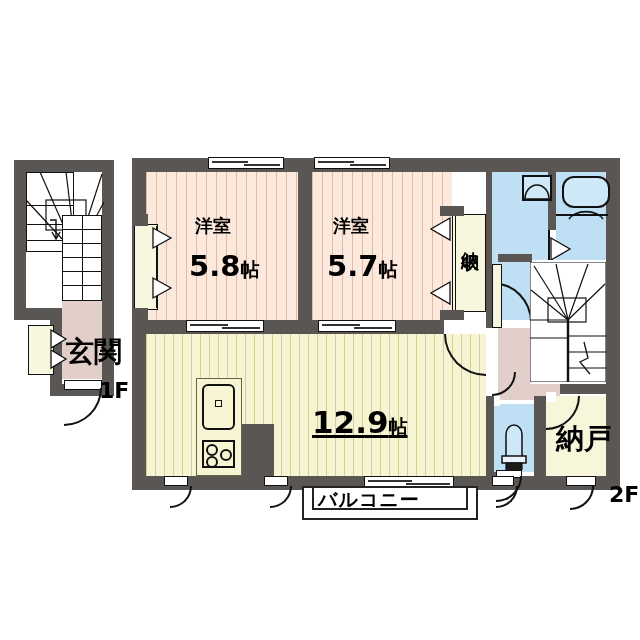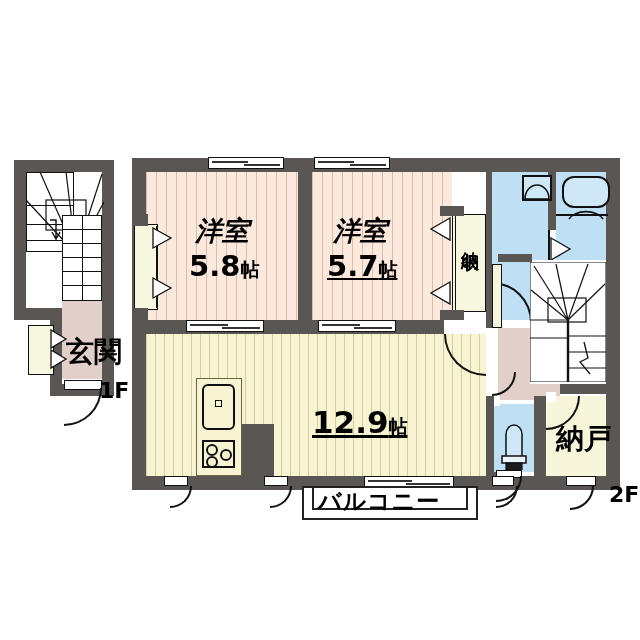--- a/index.html
+++ b/index.html
@@ -38,27 +38,27 @@
       rgba(0,0,0,0) 1px,
       rgba(0,0,0,0) 9px);
   }
 
   .ln{background:#111;}            
   .ln2{background:#333;}
 
   
   .lbl{position:absolute;color:#000;font-weight:700;letter-spacing:0px;
        white-space:nowrap;line-height:1;}
-  .lbl-room{font-size:27px;font-style:italic;}
+  .lbl-room{font-size:18px;}
   .lbl-size{font-size:29px;}
   .lbl-size .unit{font-size:19px;}
   .lbl-md{font-size:28px;}
   .lbl-vert{writing-mode:vertical-rl;font-size:18px;line-height:1.05;}
   .lbl-floor{font-size:22px;font-weight:700;}
-  .lbl-balc{font-size:23px;font-weight:700;letter-spacing:1px;}
+  .lbl-balc{font-size:19px;font-weight:700;letter-spacing:1px;}
 
   
   .fx{position:absolute;box-sizing:border-box;border:2px solid #111;}
   .fx-r{border-radius:12px;}
   .circ{position:absolute;border:2px solid #111;border-radius:50%;}
   .swing{position:absolute;box-sizing:border-box;border:2px solid #111;
          background:#fff;}
   .arcTR{border-radius:0 100% 0 0;border-width:2px 2px 0 0;}
   .arcBL{border-radius:0 0 0 100%;border-width:0 0 2px 2px;}
   .arcBR{border-radius:0 0 100% 0;border-width:0 2px 2px 0;}
@@ -138,21 +138,21 @@
   <div class="abs" style="left:151px;top:226px;width:22px;height:84px;">
     <svg width="22" height="84">
         <path d="M2 2 L20 12 L2 22 Z M2 52 L20 62 L2 72 Z" fill="#fff" stroke="#111" stroke-width="1.3"></path>
       </svg>
   </div>
   <div class="abs wall" style="left:132px;top:214px;width:16px;height:12px;"></div>
   <div class="abs wall" style="left:132px;top:308px;width:16px;height:14px;"></div>
 
   <div class="abs f-tatami stripe-pink" style="left:312px;top:172px;width:140px;height:148px;"></div>
   <span class="lbl lbl-room" style="left:333px;top:217px;">洋室</span>
-  <span class="lbl lbl-size" style="left:327px;top:252px;text-decoration:underline;">
+  <span class="lbl lbl-size" style="left:327px;top:252px;">
     <span>5.7</span><span class="unit">帖</span>
   </span>
 
   <div class="abs wall" style="left:298px;top:158px;width:14px;height:162px;"></div>
 
   <div class="abs wall" style="left:452px;top:206px;width:12px;height:116px;"></div>
   <div class="abs f-closet" style="left:452px;top:214px;width:34px;height:98px;border:1px solid #111;box-sizing:border-box;"></div>
   <div class="abs ln" style="left:455px;top:216px;width:1px;height:94px;"></div>
   <div class="abs" style="left:428px;top:216px;width:24px;height:96px;">
     <svg width="24" height="96">

